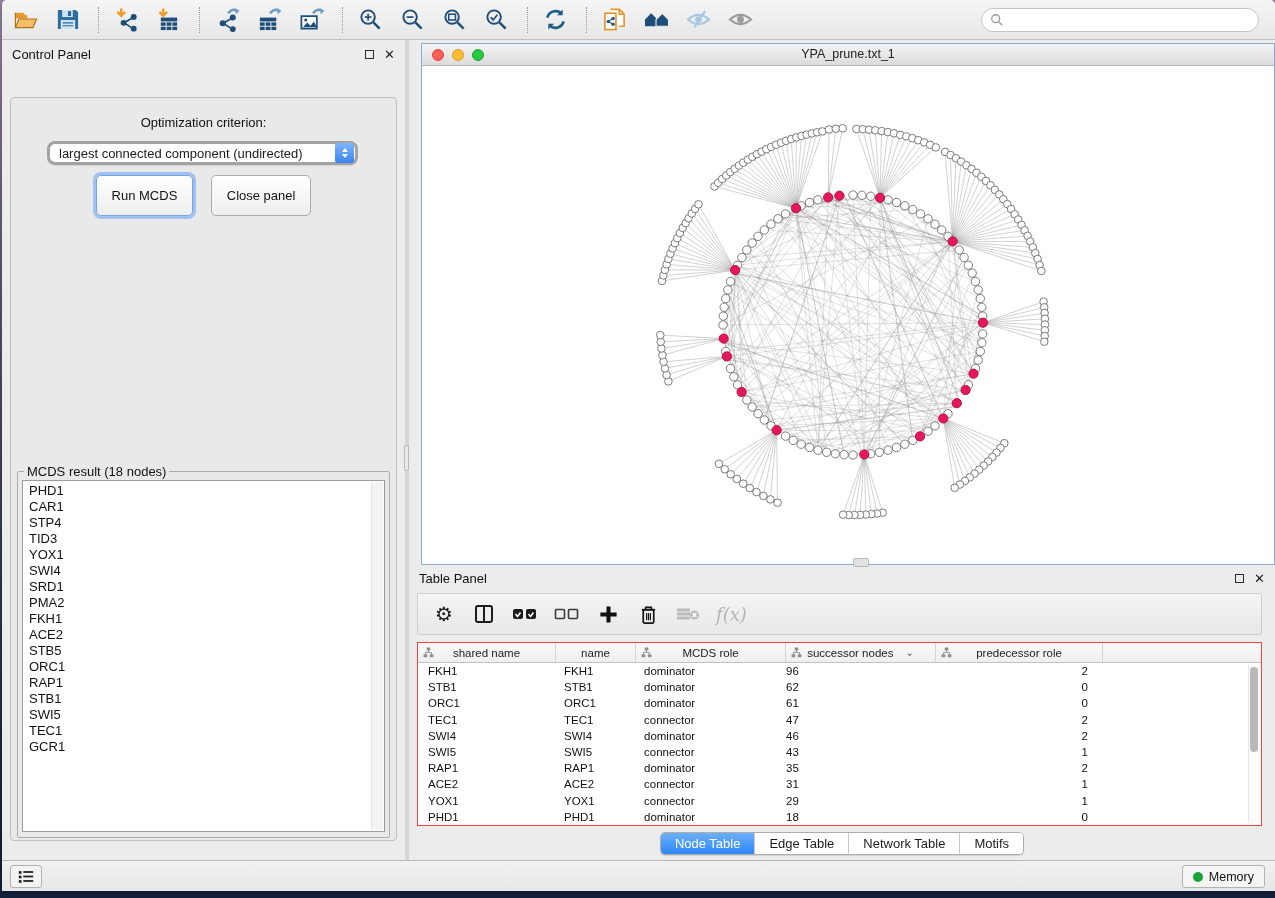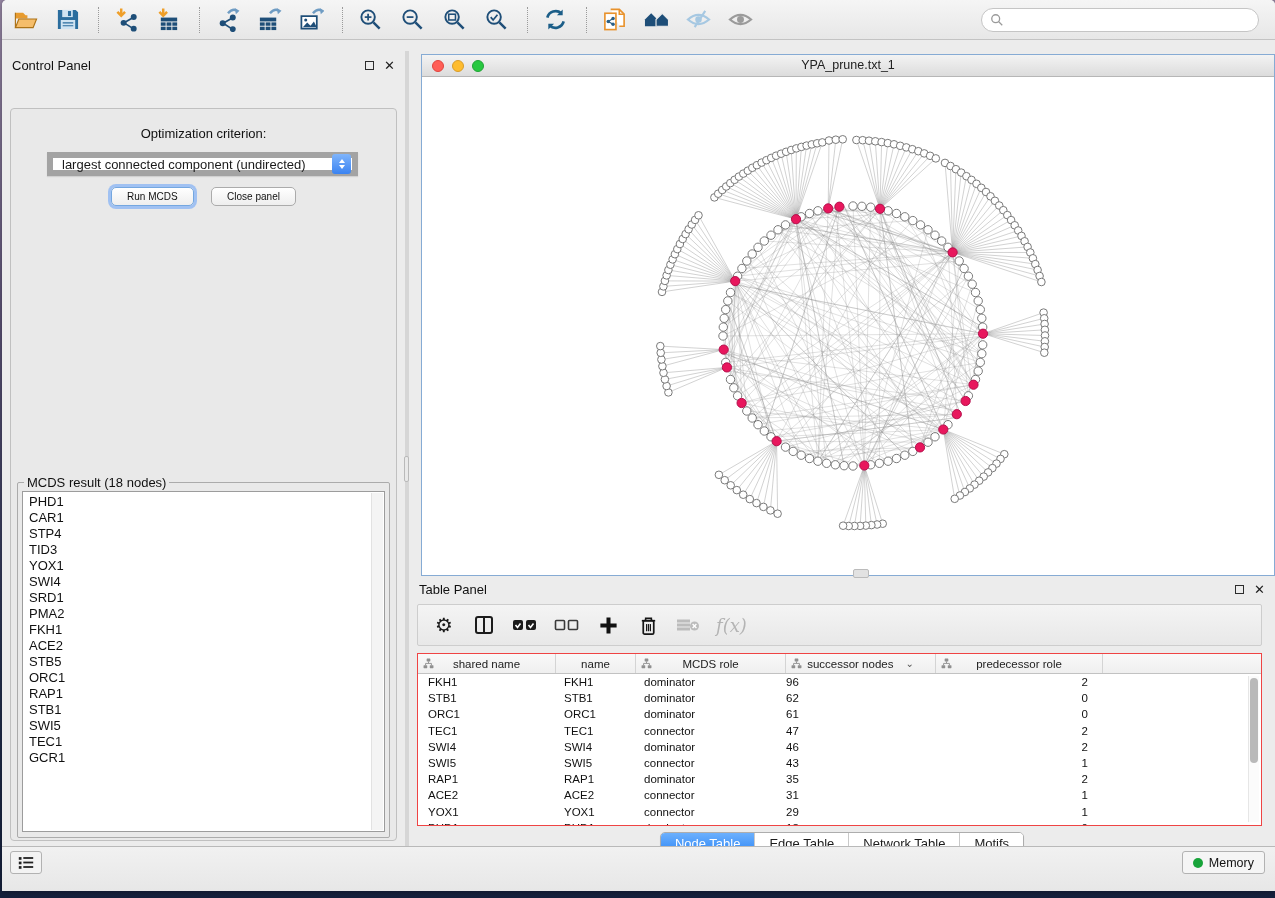--- a/index.html
+++ b/index.html
@@ -28,55 +28,55 @@
   .tsep { width:1px; height:26px; margin:0 14px 0 2px; border-left:1px dotted #9a9a9a; }
   .tb-spacer { flex:1; }
   .search { position:relative; margin-right:16px; }
   .search input {
     width:278px; height:24px; border:1px solid #c5c5c5; border-radius:13px;
     background:#fff; padding:0 10px 0 28px; font-size:13px; outline:none;
     font-family:inherit;
   }
   .search .sicon { position:absolute; left:9px; top:5px; }
   
-  .main { position:absolute; top:40px; left:0; right:0; bottom:31px;margin-top:11px; }
+  .main { position:absolute; top:40px; left:0; right:0; bottom:31px; }
   
   .control-panel { position:absolute; left:0; top:0; bottom:0; width:403px; background:#ececec; }
   .cp-header { position:absolute; top:0; left:0; right:0; height:28px; line-height:28px; }
   .panel-title { padding-left:10px; font-size:13px; color:#111; }
   .win-btns { position:absolute; right:10px; top:0; height:100%; display:flex; align-items:center; gap:10px; }
   .wbtn-float { width:9px; height:9px; border:1.5px solid #2c2c2c; display:inline-block; cursor:pointer; }
   .wbtn-close { font-size:13px; font-weight:bold; color:#1c1c1c; cursor:pointer; line-height:1; }
   .cp-tabs { position:absolute; top:32px; left:0; width:100%; text-align:center; z-index:2; }
   .seg { display:inline-flex; border:1px solid #adadad; border-radius:5px; overflow:hidden; background:#fff; box-shadow:0 1px 1px rgba(0,0,0,.12); }
   .seg .tab { padding:3px 14px; font-size:13px; color:#1c1c1c; border-left:1px solid #c9c9c9; cursor:pointer; background:#fff; white-space:nowrap; }
   .seg .tab:first-child { border-left:none; }
   .seg .tab.active { background:linear-gradient(#6cb0fd,#2f87f6); color:#fff; border-left-color:#2f87f6; }
   .cp-content {
     position:absolute; left:8px; right:8px; top:57px; bottom:19px;
     background:#e9e9e9; border:1px solid #c0c0c0; border-radius:4px;
   }
   .opt-label { text-align:center; margin-top:17px; font-size:13px; color:#111; }
   .select {
     position:absolute; left:36px; right:38px; top:43px; height:24px;
     display:flex; align-items:center; background:#fff;
-    border:6px solid #a3a3a3; border-radius:0; box-shadow:0 1px 1px rgba(0,0,0,.10);
+    border:3px solid #a3a3a3; border-radius:8px; box-shadow:0 1px 1px rgba(0,0,0,.10);
     cursor:pointer;
   }
   .select .val { flex:1; padding:0 9px; font-size:13px; white-space:nowrap; overflow:hidden; }
   .select .spin {
     width:19px; height:20px; margin-right:1px; border-radius:3px;
     background:linear-gradient(#7fb5fc,#3a83f1);
     display:flex; flex-direction:column; align-items:center; justify-content:center; gap:2px;
   }
   .caret-up { width:0; height:0; border-left:3.5px solid transparent; border-right:3.5px solid transparent; border-bottom:4.5px solid #fff; }
   .caret-dn { width:0; height:0; border-left:3.5px solid transparent; border-right:3.5px solid transparent; border-top:4.5px solid #fff; }
   .btn-row { position:absolute; top:77px; left:0; width:100%; text-align:center; }
   .btn {
-    display:inline-block; padding:3px 15px; font-size:10px; color:#111;
+    display:inline-block; padding:12px 15px; font-size:13px; color:#111;
     background:linear-gradient(#ffffff,#eeeeee); border:1px solid #ababab;
     border-radius:5px; cursor:pointer; font-family:inherit;
   }
   .btn.focused { box-shadow:0 0 0 3px rgba(100,160,250,.55); border-color:#74a7e0; }
   .btn + .btn { margin-left:13px; }
   .mcds-fieldset {
     position:absolute; left:6px; right:6px; top:366px; bottom:2px;
     border:1px solid #ababab; border-radius:2px; padding:1px 4px 5px 4px;
   }
   .mcds-fieldset legend { font-size:13px; color:#111; padding:0 3px; margin-left:2px; }
@@ -135,21 +135,21 @@
   .td.c0 { padding-left:10px; }
   .td.c1 { padding-left:8px; }
   .td.c2 { padding-left:8px; }
   .td.c3 { text-align:left; padding-right:13px; }
   .td.c4 { text-align:right; padding-right:15px; }
   .vscroll { position:absolute; right:2px; top:22px; bottom:3px; width:11px; background:#fbfbfb; border-left:1px solid #e6e6e6; }
   .vscroll .thumb { position:absolute; left:1px; top:2px; width:8px; height:85px; background:#b9b9b9; border-radius:5px; }
   .tp-tabs { position:absolute; bottom:5px; left:0; width:100%; text-align:center; }
   
   .status-bar {
-    position:absolute; bottom:0; left:0; right:0; height:45px;
+    position:absolute; bottom:0; left:0; right:0; height:31px;
     background:linear-gradient(#f1f1f1,#e7e7e7); border-top:1px solid #b9b9b9;margin-top:42px;
   }
   .sb-left {
     position:absolute; left:8px; top:4px; width:32px; height:23px;
     border:1px solid #b2b2b2; border-radius:3px; background:#f3f3f3;
     display:flex; align-items:center; justify-content:center; cursor:pointer;
   }
   .memory-btn {
     position:absolute; right:10px; top:4px; height:23px;
     border:1px solid #b2b2b2; border-radius:3px; background:#f5f5f5;

